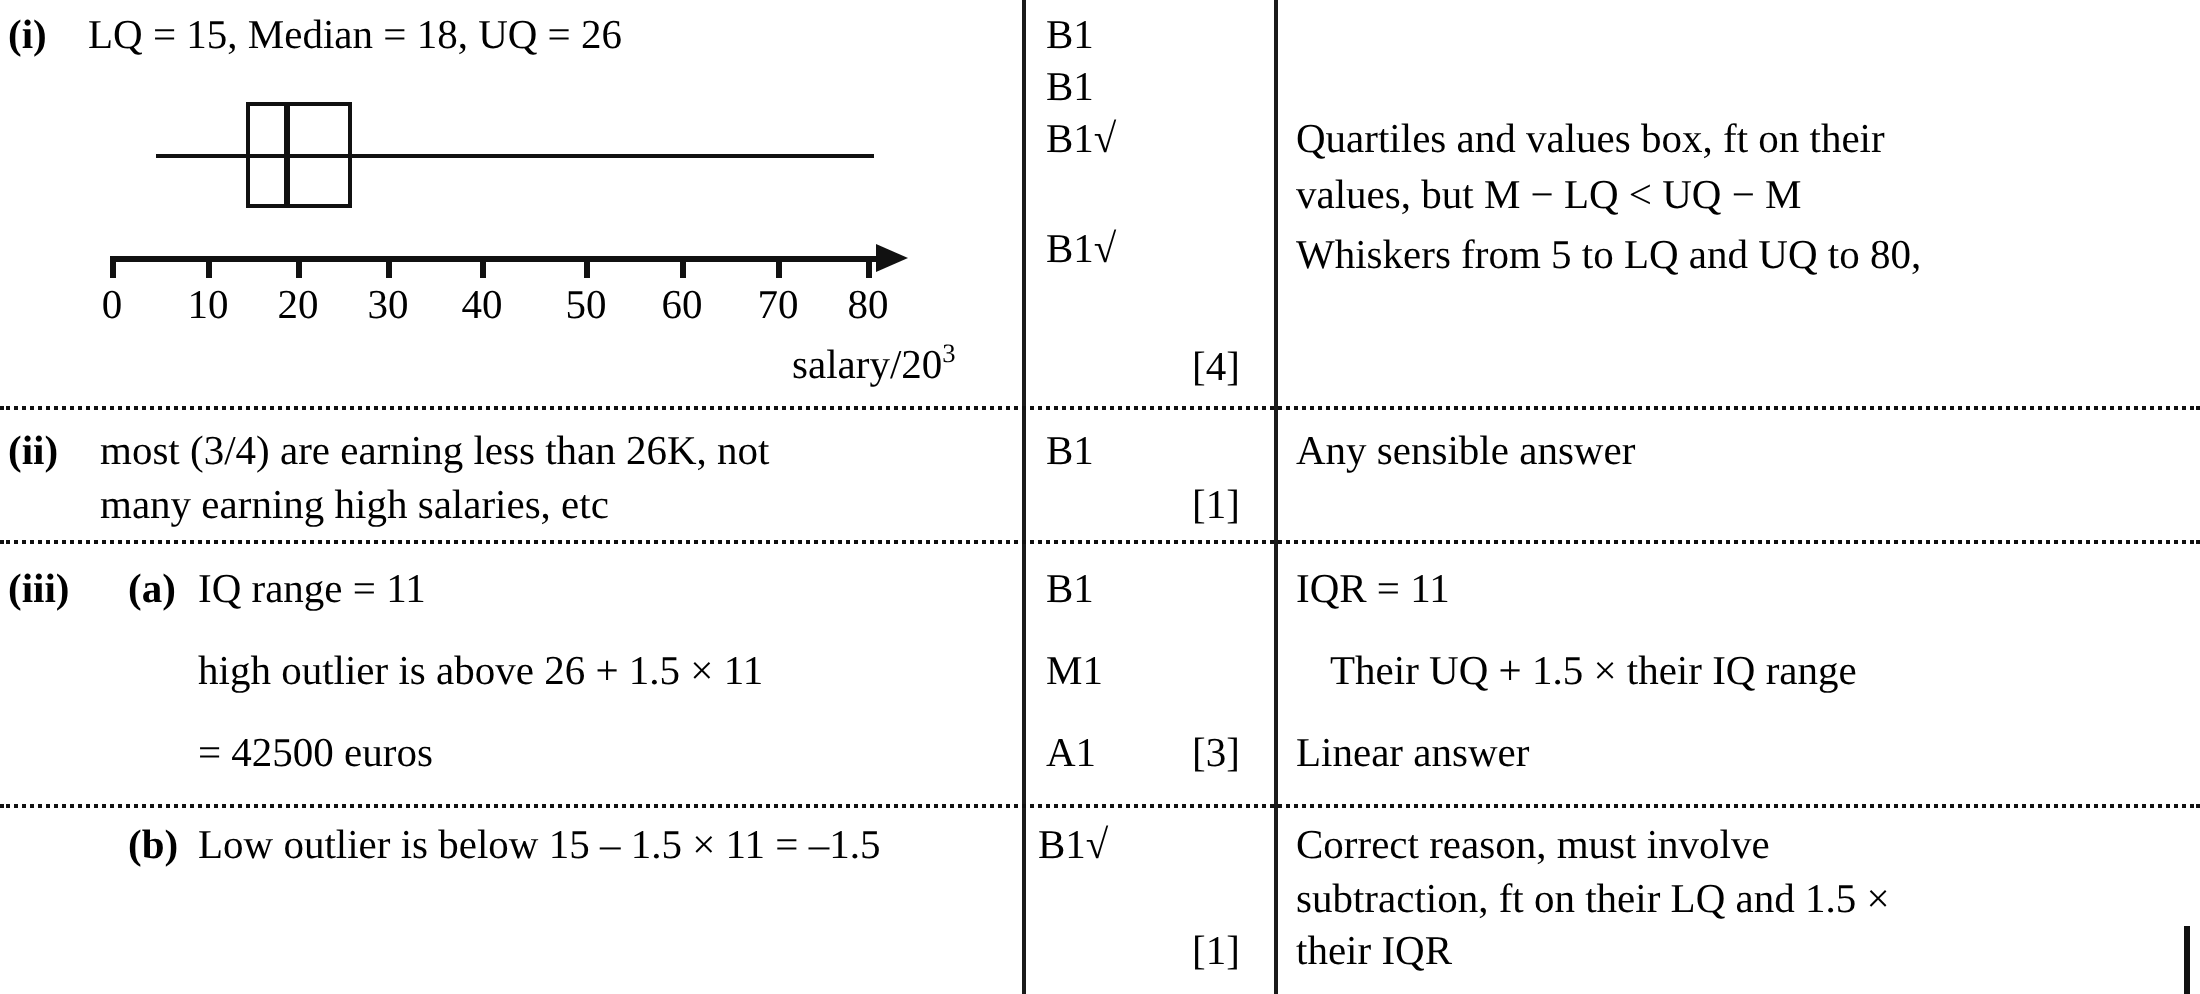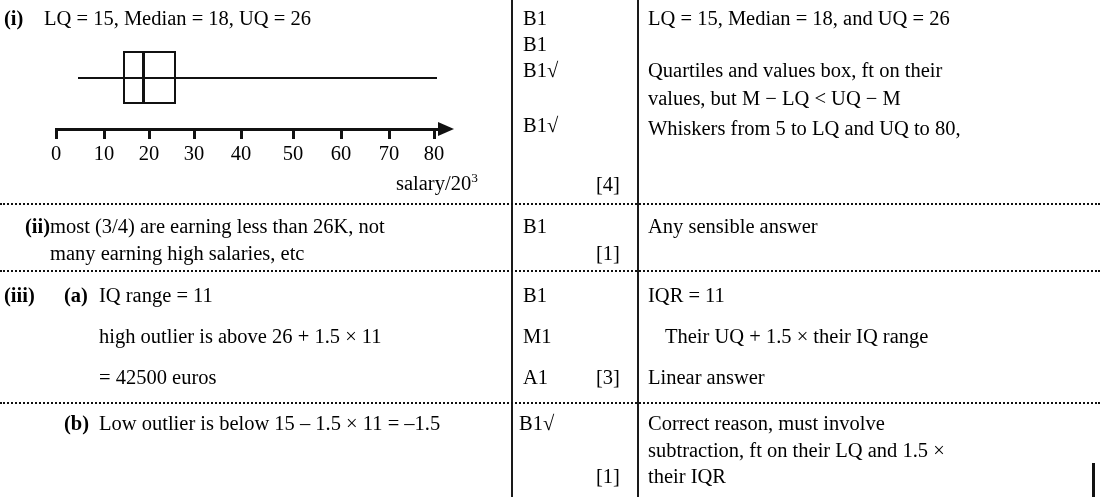--- a/index.html
+++ b/index.html
@@ -168,26 +168,25 @@
   </div>
 
   <div class="axis-caption" style="left:396px; top:172px;"><span>salary/20</span><sup>3</sup></div>
 
   <div class="txt" style="left:523px; top:6px;">B1</div>
   <div class="txt" style="left:523px; top:32px;">B1</div>
   <div class="txt" style="left:523px; top:58px;">B1√</div>
   <div class="txt" style="left:523px; top:113px;">B1√</div>
   <div class="txt" style="left:596px; top:172px;">[4]</div>
 
-  <div class="txt" style="left:648px; top:6px;">LQ = 15, Median = 18, and UQ = 26</div>
   <div class="txt" style="left:648px; top:58px;">Quartiles and values box, ft on their</div>
   <div class="txt" style="left:648px; top:86px;">values, but M − LQ &lt; UQ − M</div>
   <div class="txt" style="left:648px; top:116px;">Whiskers from 5 to LQ and UQ to 80,</div>
 
-  <div class="txt bold" style="left:4px; top:214px;margin-left:21px;">(ii)</div>
+  <div class="txt bold" style="left:4px; top:214px;">(ii)</div>
   <div class="txt" style="left:50px; top:214px;">most (3/4) are earning less than 26K, not</div>
   <div class="txt" style="left:50px; top:241px;">many earning high salaries, etc</div>
 
   <div class="txt" style="left:523px; top:214px;">B1</div>
   <div class="txt" style="left:596px; top:241px;">[1]</div>
 
   <div class="txt" style="left:648px; top:214px;">Any sensible answer</div>
 
   <div class="txt bold" style="left:4px; top:283px;">(iii)</div>
   <div class="txt bold" style="left:64px; top:283px;">(a)</div>

